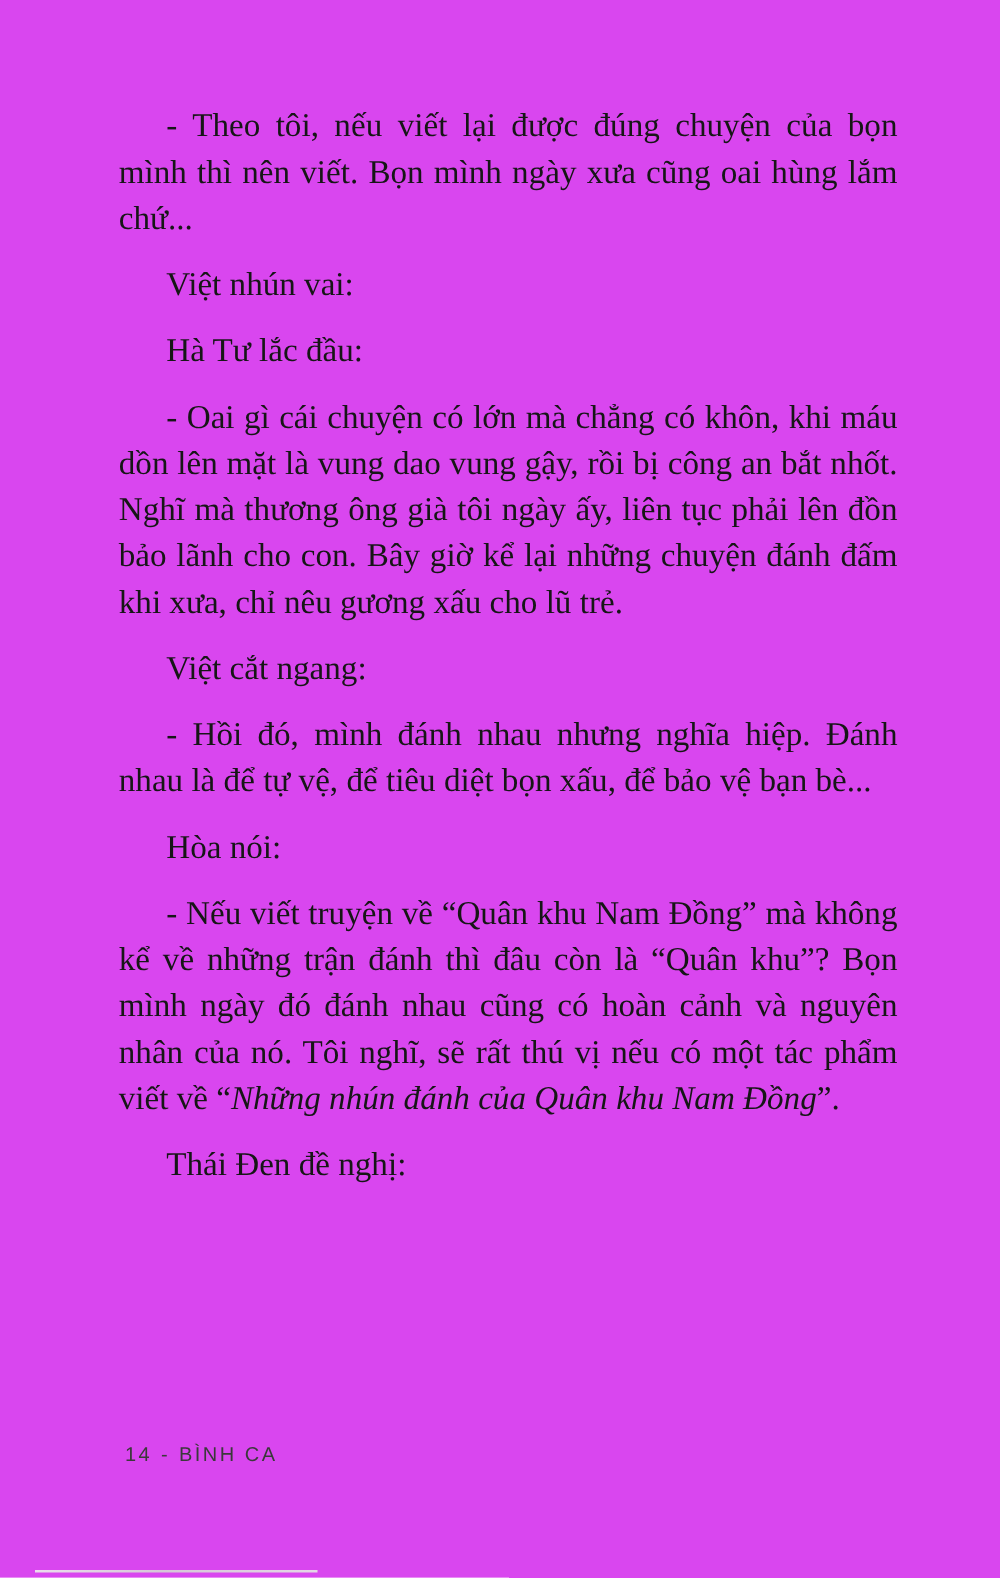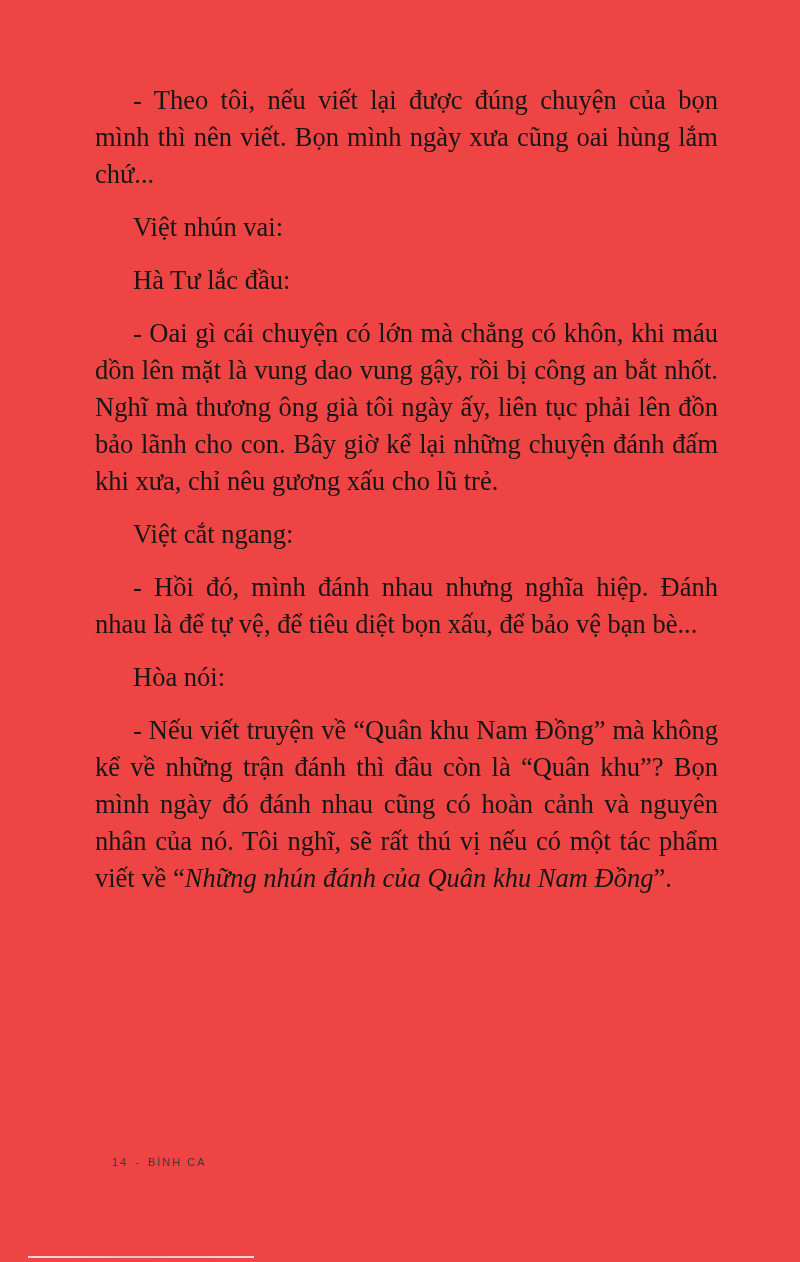--- a/index.html
+++ b/index.html
@@ -7,21 +7,21 @@
     width: 800px;
     height: 1262px;
     background: #ffffff;
     position: relative;
     overflow: hidden;
     font-family: "Liberation Serif", "DejaVu Serif", serif;
   }
   .page {
     position: absolute;
     inset: 0;
-    background: #ef4444;
+    background: #d946ef;
   }
   .text-block {
     position: absolute;
     left: 95px;
     top: 82px;
     width: 623px;
     color: #161616;
     font-size: 26.5px;
     line-height: 37px;
     text-align: justify;
@@ -31,24 +31,24 @@
     text-indent: 38px;
   }
   .para + .para {
     margin-top: 16px;
   }
   .italic {
     font-style: italic;
   }
   .footer {
     position: absolute;
-    left: 112px;
+    left: 100px;
     top: 1156px;
     font-family: "Liberation Sans", sans-serif;
-    font-size: 11px;
+    font-size: 16px;
     letter-spacing: 2px;
     color: #3a3a3a;
     display: flex;
     gap: 7px;
     align-items: center;
   }
   .edge-line {
     position: absolute;
     left: 28px;
     top: 1256px;
@@ -65,20 +65,21 @@
 
   <main class="text-block">
       <p class="para"><span>- Theo tôi, nếu viết lại được đúng chuyện của bọn mình thì nên viết. Bọn mình ngày xưa cũng oai hùng lắm chứ...</span></p>
       <p class="para"><span>Việt nhún vai:</span></p>
       <p class="para"><span>Hà Tư lắc đầu:</span></p>
       <p class="para"><span>- Oai gì cái chuyện có lớn mà chẳng có khôn, khi máu dồn lên mặt là vung dao vung gậy, rồi bị công an bắt nhốt. Nghĩ mà thương ông già tôi ngày ấy, liên tục phải lên đồn bảo lãnh cho con. Bây giờ kể lại những chuyện đánh đấm khi xưa, chỉ nêu gương xấu cho lũ trẻ.</span></p>
       <p class="para"><span>Việt cắt ngang:</span></p>
       <p class="para"><span>- Hồi đó, mình đánh nhau nhưng nghĩa hiệp. Đánh nhau là để tự vệ, để tiêu diệt bọn xấu, để bảo vệ bạn bè...</span></p>
       <p class="para"><span>Hòa nói:</span></p>
       <p class="para"><span>- Nếu viết truyện về “Quân khu Nam Đồng” mà không kể về những trận đánh thì đâu còn là “Quân khu”? Bọn mình ngày đó đánh nhau cũng có hoàn cảnh và nguyên nhân của nó. Tôi nghĩ, sẽ rất thú vị nếu có một tác phẩm viết về “</span><span class="italic">Những nhún đánh của Quân khu Nam Đồng</span><span>”.</span></p>
+      <p class="para"><span>Thái Đen đề nghị:</span></p>
     </main>
 
   <footer class="footer">
     <span>14</span>
     <span>-</span>
     <span>BÌNH CA</span>
   </footer>
 
   <div class="edge-line"></div>
 

